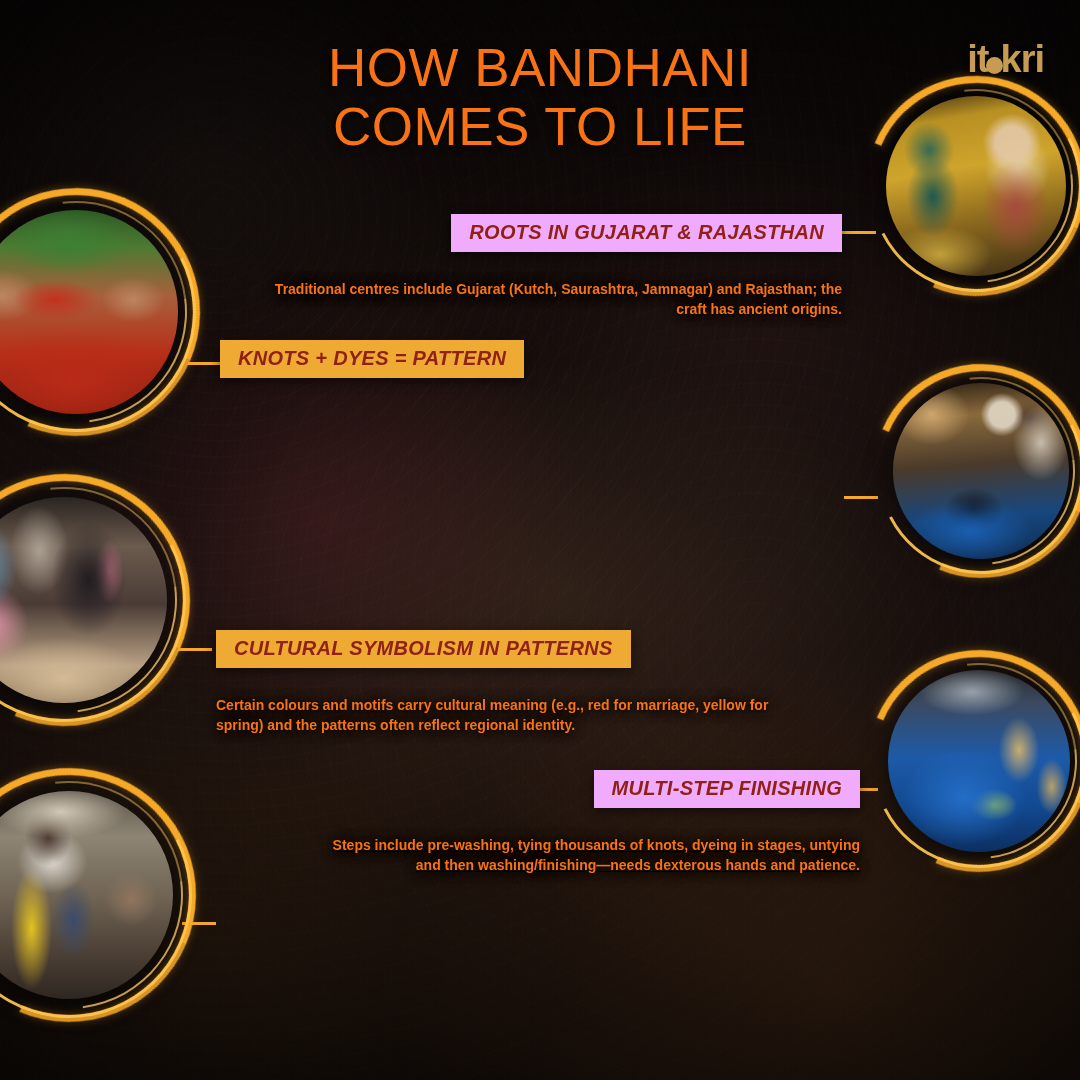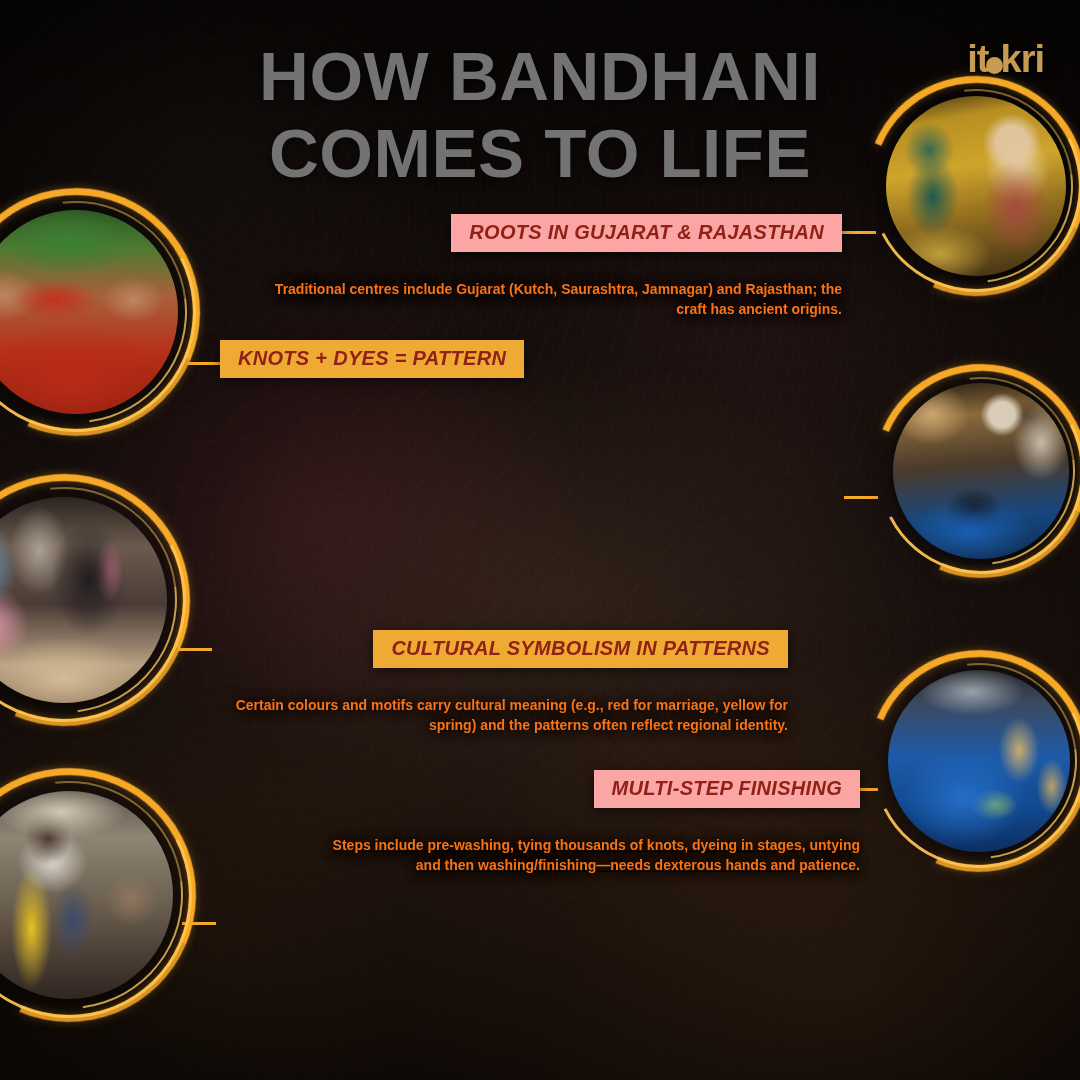--- a/index.html
+++ b/index.html
@@ -57,25 +57,25 @@
   
   .title-wrap {
     position: absolute;
     left: 0; right: 0; top: 38px;
     text-align: center;
     z-index: 30;
   }
   .title-line {
     display: block;
     font-family: "Liberation Sans", sans-serif;
-    font-weight: bold;
-    font-size: 69px;
+    font-weight: normal;
+    font-size: 53px;
     line-height: 1.12;
     letter-spacing: .5px;
-    color: #737373;
+    color: #f97316;
     text-shadow: 0 2px 10px rgba(0,0,0,.65);
   }
 
   
   .logo {
     position: absolute;
     top: 38px; right: 36px;
     z-index: 40;
     font-family: "Liberation Sans", sans-serif;
     font-weight: bold;
@@ -151,21 +151,21 @@
     padding: 7px 18px 8px 18px;
     font-family: "Liberation Sans", sans-serif;
     font-weight: bold;
     font-style: italic;
     font-size: 20px;
     letter-spacing: .3px;
     color: #8F2116;
     white-space: nowrap;
     box-shadow: 0 3px 12px rgba(0,0,0,.55);
   }
-  .label.cream { background: #fca5a5; }
+  .label.cream { background: #f0abfc; }
   .label.amber { background: #EFAA34; }
 
   .body-text {
     margin-top: 27px;
     font-family: "Liberation Sans", sans-serif;
     font-weight: bold;
     font-size: 14px;
     line-height: 1.43;
     color: #f97316;
     text-shadow: 0 1px 6px rgba(0,0,0,.85), 0 0 14px rgba(0,0,0,.6);
@@ -320,21 +320,21 @@
   <div class="section align-right" style="left:270px; top:214px; width:572px;">
     <div class="label cream">ROOTS IN GUJARAT &amp; RAJASTHAN</div>
     <div class="body-text">Traditional centres include Gujarat (Kutch, Saurashtra, Jamnagar) and Rajasthan; the craft has ancient origins.</div>
   </div>
 
   <div class="section align-left" style="left:220px; top:340px; width:560px;">
     <div class="label amber">KNOTS + DYES = PATTERN</div>
   </div>
 
 
-  <div class="section align-left" style="left:208px; top:630px; width:580px;text-align:right;">
+  <div class="section align-left" style="left:216px; top:630px; width:580px;">
     <div class="label amber">CULTURAL SYMBOLISM IN PATTERNS</div>
     <div class="body-text">Certain colours and motifs carry cultural meaning (e.g., red for marriage, yellow for spring) and the patterns often reflect regional identity.</div>
   </div>
 
   <div class="section align-right" style="left:316px; top:770px; width:544px;text-decoration:underline;">
     <div class="label cream">MULTI-STEP FINISHING</div>
     <div class="body-text">Steps include pre-washing, tying thousands of knots, dyeing in stages, untying and then washing/finishing—needs dexterous hands and patience.</div>
   </div>
 
   <div class="section align-left" style="left:226px; top:904px; width:570px;">

